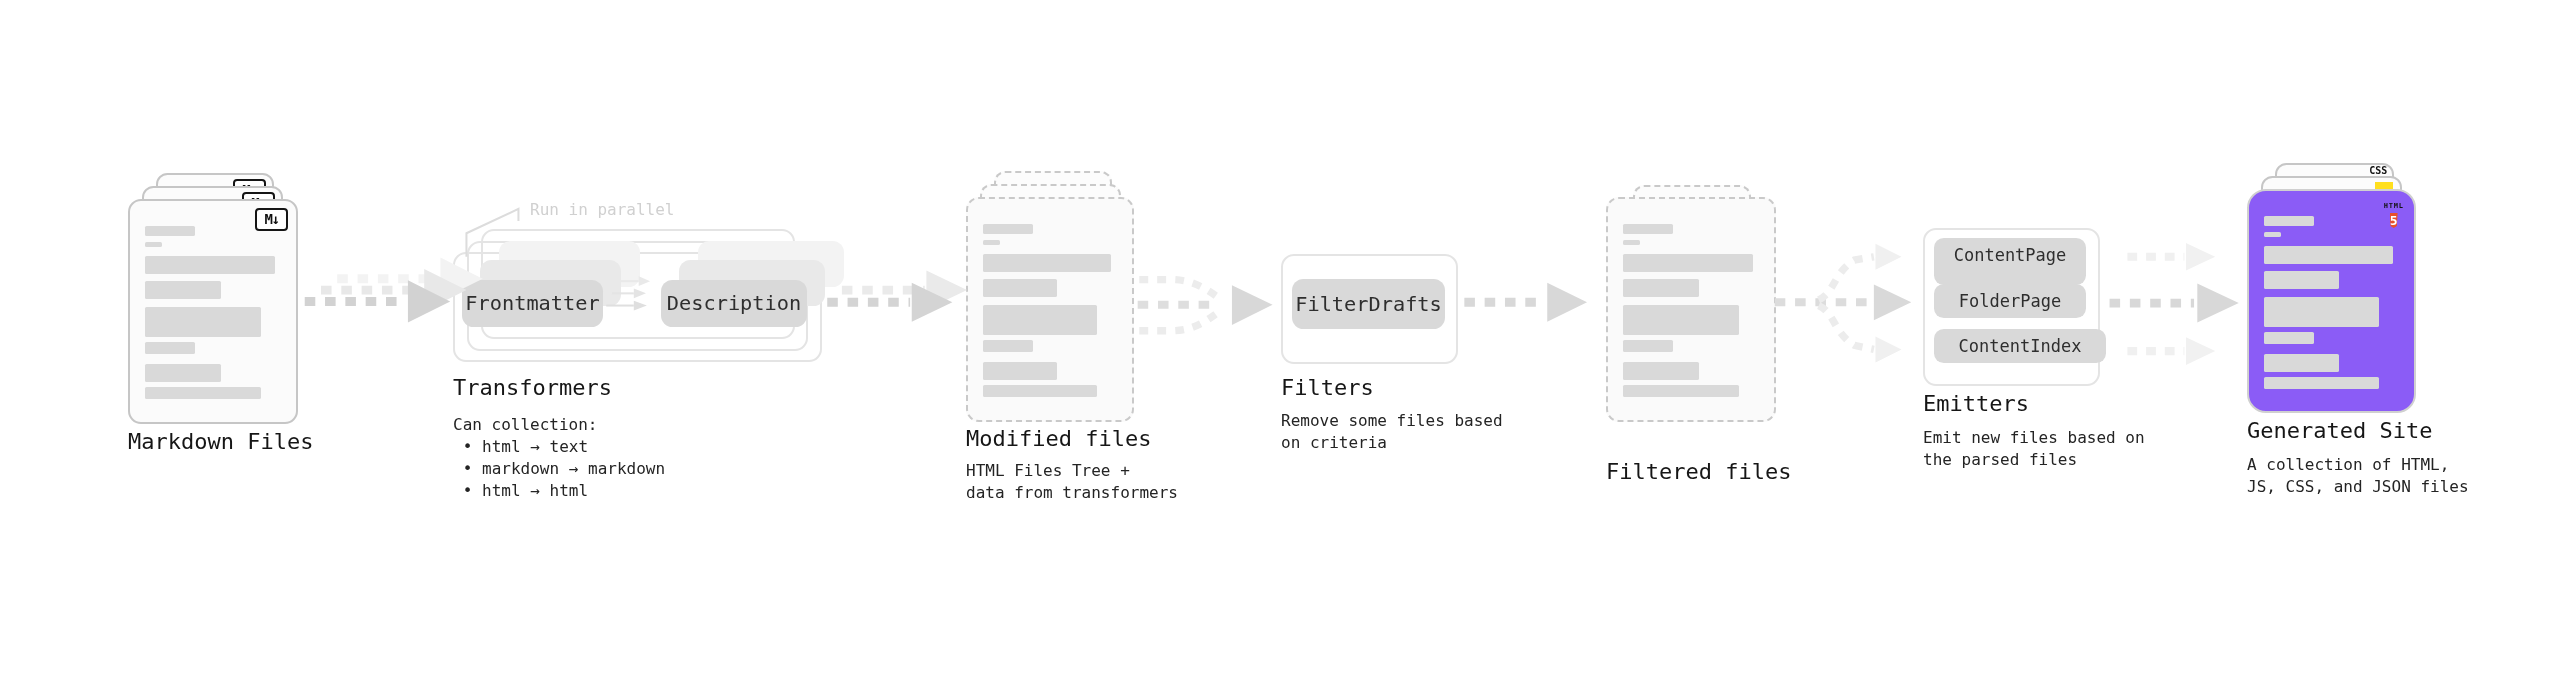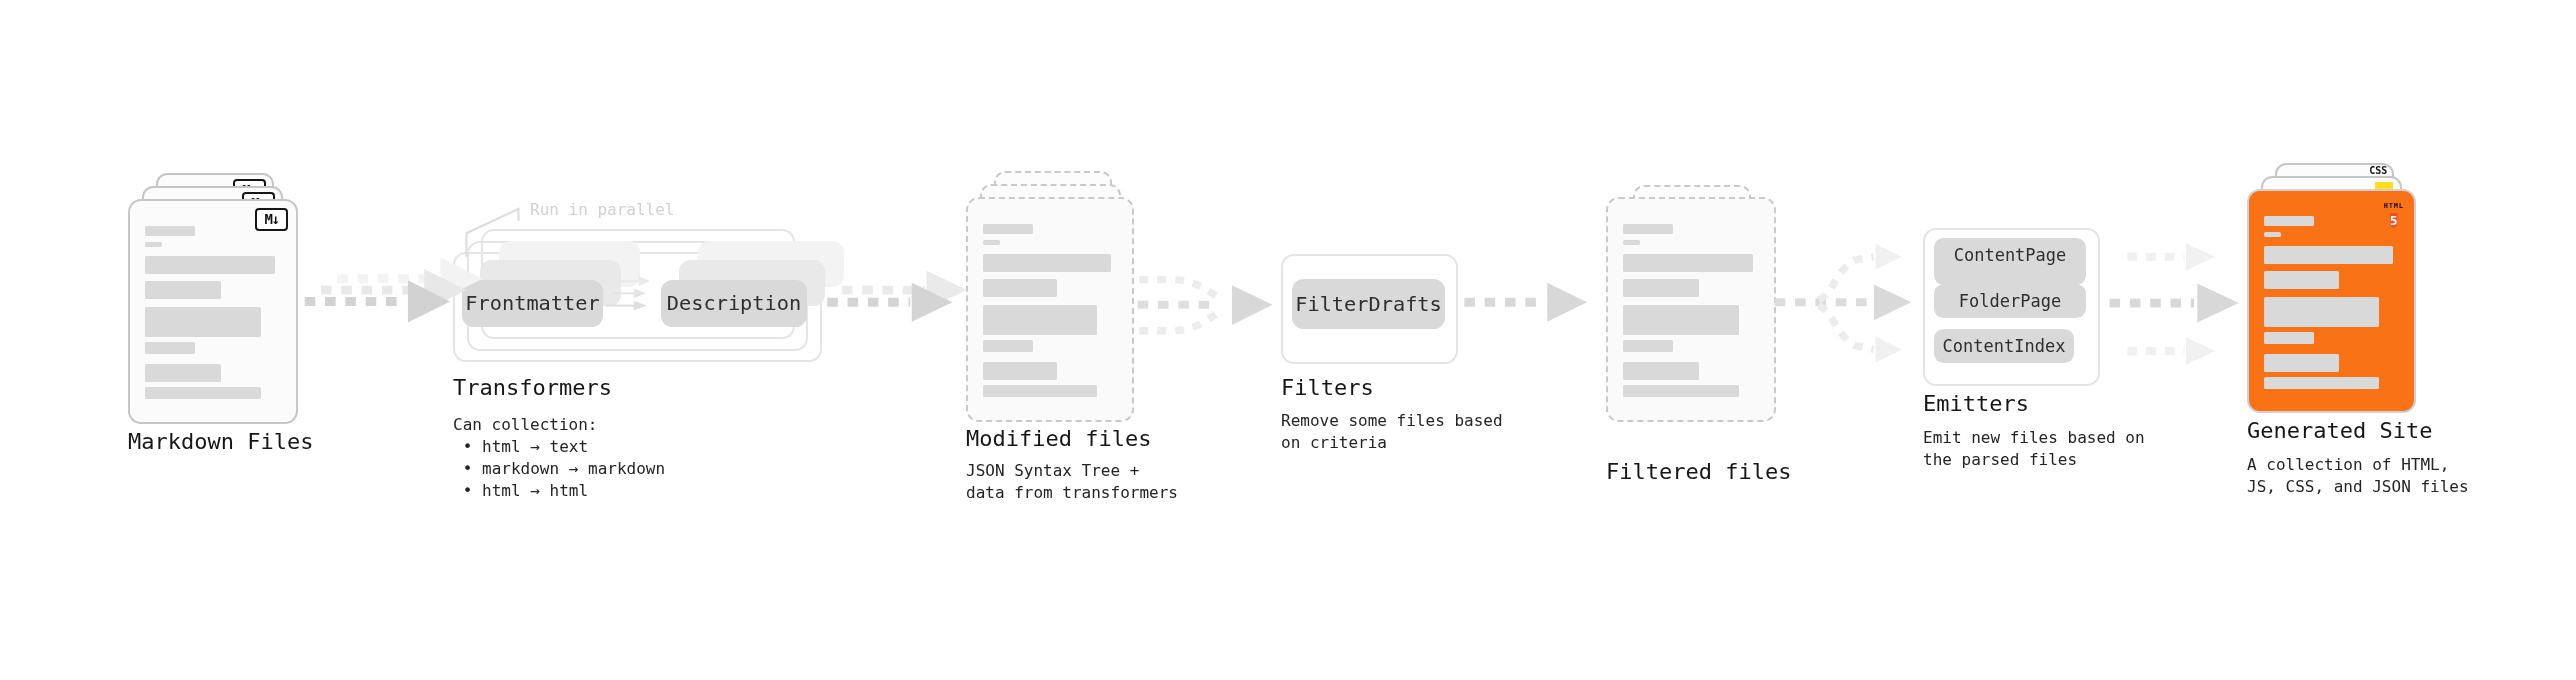--- a/index.html
+++ b/index.html
@@ -106,21 +106,21 @@
           <div class="bar" style="width: 98%; height: 18px; margin-top: 9px;"></div>
           <div class="bar" style="width: 57%; height: 18px; margin-top: 6.5px;"></div>
           <div class="bar" style="width: 87%; height: 30px; margin-top: 8.1px;"></div>
           <div class="bar" style="width: 38%; height: 12.2px; margin-top: 4.9px;"></div>
           <div class="bar" style="width: 57%; height: 18px; margin-top: 9.8px;"></div>
           <div class="bar" style="width: 87%; height: 12.2px; margin-top: 4.9px;"></div>
         </div>
     </div>
     <div class="title" style="left:966px;top:426px;">Modified files</div>
     <div class="body" style="left:966px;top:460px;">
-      <div class="line">JSON Syntax Tree +</div>
+      <div class="line">HTML Files Tree +</div>
       <div class="line">data from transformers</div>
     </div>
   </div>
 
   <div>
     <div class="frame" style="left:1281px;top:254px;width:173px;height:106px;"></div>
     <div class="pill big" style="left:1292px;top:279px;width:153px;height:50px;line-height:50px;">FilterDrafts</div>
     <div class="title" style="left:1281px;top:375px;">Filters</div>
     <div class="body" style="left:1281px;top:410px;">
       <div class="line">Remove some files based</div>
@@ -142,39 +142,39 @@
           <div class="bar" style="width: 87%; height: 12.2px; margin-top: 4.9px;"></div>
         </div>
     </div>
     <div class="title" style="left:1606px;top:427px;margin-top:32px;">Filtered files</div>
   </div>
 
   <div>
     <div class="frame" style="left:1923px;top:228px;width:173px;height:154px;"></div>
     <div class="pill small" style="left:1934px;top:238px;width:152px;height:47px;line-height:34px;">ContentPage</div>
     <div class="pill small" style="left:1934px;top:284px;width:152px;height:34px;line-height:34px;">FolderPage</div>
-    <div class="pill small" style="left:1934px;top:329px;width:140px;height:34px;line-height:34px;">ContentIndex</div>
+    <div class="pill small" style="left:1934px;top:329px;width:172px;height:34px;line-height:34px;">ContentIndex</div>
     <div class="title" style="left:1923px;top:391px;">Emitters</div>
     <div class="body" style="left:1923px;top:427px;">
       <div class="line">Emit new files based on</div>
       <div class="line">the parsed files</div>
     </div>
   </div>
 
   <div>
     <div class="sliver z1" style="left:2275px;top:163px;width:115px;height:39px;">
       <span class="css-badge">
         <span class="t">CSS</span>
         <span class="bar"></span>
       </span>
     </div>
     <div class="sliver z2" style="left:2261px;top:176px;width:137px;height:42px;">
       <span class="js-badge"></span>
     </div>
-    <div class="doc" style="left:2247px;top:189px;width:165px;height:220px;background:#f97316;border-color:#d0d0d0;">
+    <div class="doc" style="left:2247px;top:189px;width:165px;height:220px;background:#8b5cf6;border-color:#d0d0d0;border-radius:19px;">
       <span class="html5-badge">
         <span class="top">HTML</span>
         <span class="shield">5</span>
       </span>
       <div class="doc-bars">
           <div class="bar" style="width: 38%; height: 9.8px; margin-top: 0px;"></div>
           <div class="bar" style="width: 13%; height: 4.9px; margin-top: 6.5px;"></div>
           <div class="bar" style="width: 98%; height: 18px; margin-top: 9px;"></div>
           <div class="bar" style="width: 57%; height: 18px; margin-top: 6.5px;"></div>
           <div class="bar" style="width: 87%; height: 30px; margin-top: 8.1px;"></div>

